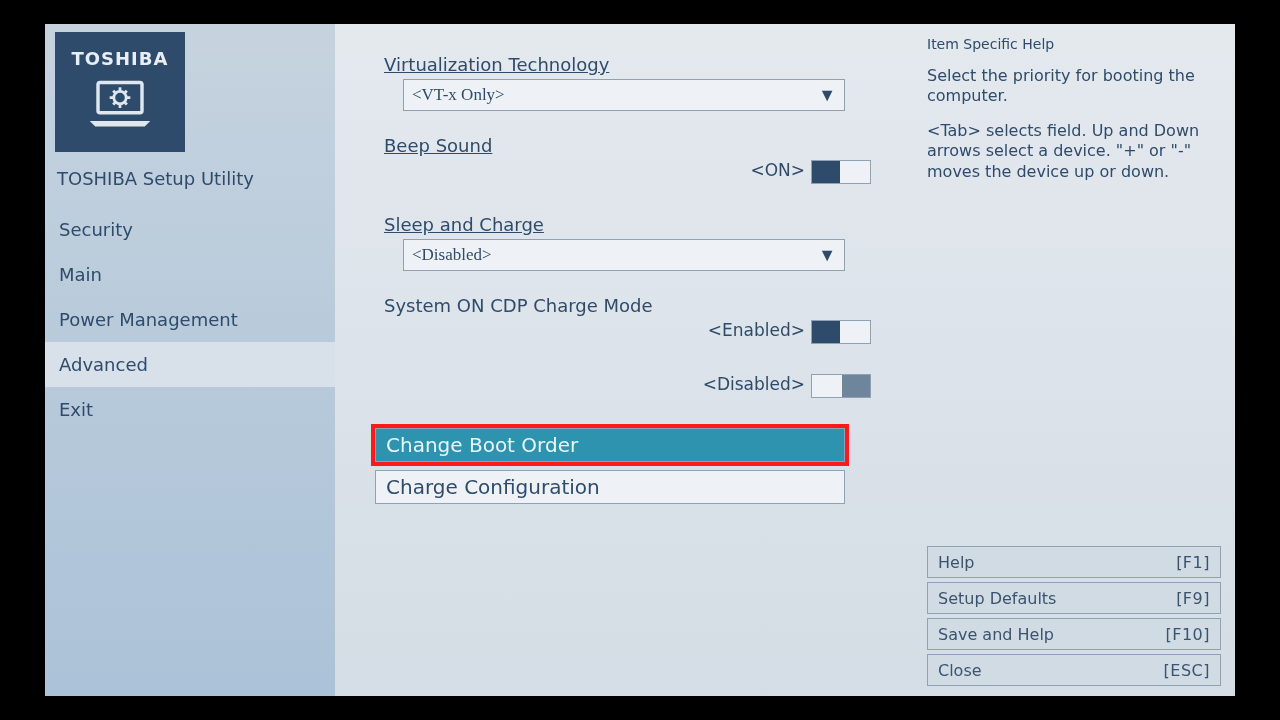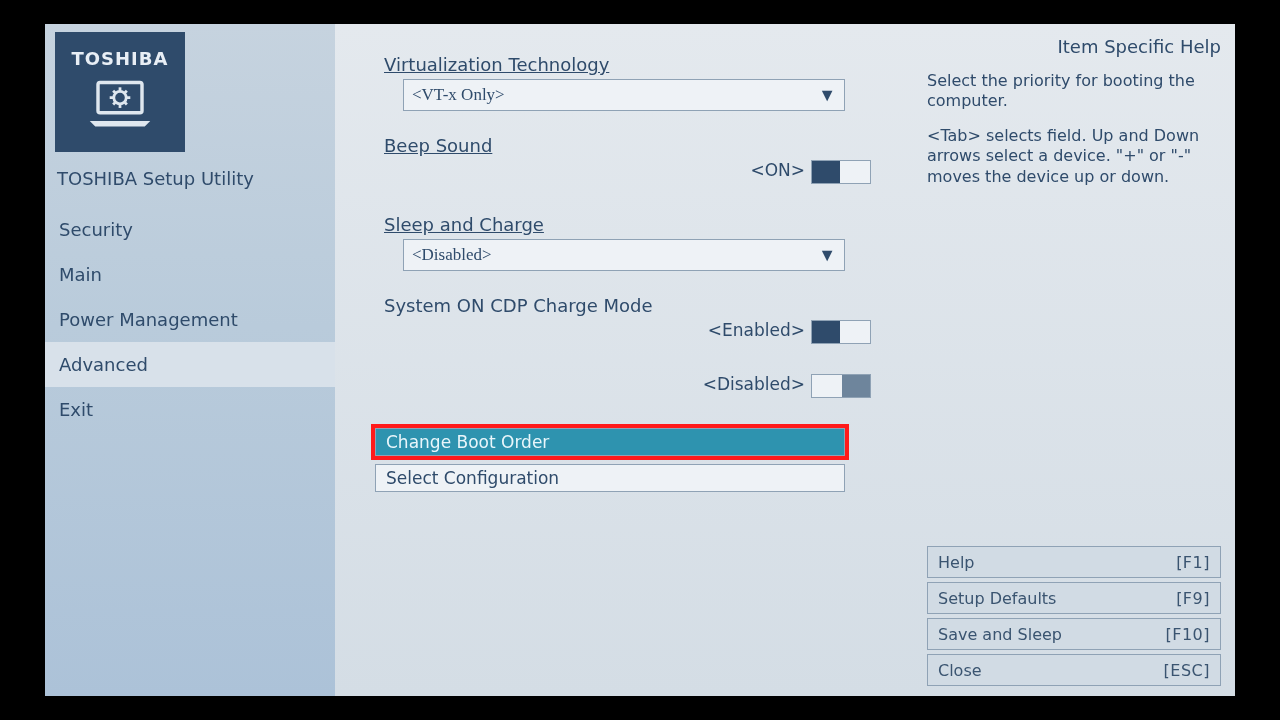--- a/index.html
+++ b/index.html
@@ -110,46 +110,46 @@
     position: absolute;
     width: 28px; height: 22px;
     top: 0;
     background: #2f4b6b;
   }
   .knob.left  { left: 0; }
   .knob.right { right: 0; background: #6e859c; }
   .menu-list { margin-top: 8px; }
   .menu-btn {
     width: 470px;
-    height: 28px;
+    height: 34px;
     border: 1px solid #8fa2b5;
     display: flex;
     align-items: center;
     padding: 0 10px;
-    font-size: 17px;
+    font-size: 20px;
     color: #2f4b6b;
     background: #eef2f6;
     margin-bottom: 8px;
   }
   .menu-btn.highlight {
     background: #2e93af;
     color: #e9f6fb;
     outline: 4px solid #ff1a1a;
   }
   
   .help-pane {
     width: 318px;
     padding: 12px 14px 0 10px;
     color: #2f4b6b;
     font-size: 16px;
     position: relative;
   }
   .help-title {
-    text-align: right;
-    font-size: 18px;
+    text-align: left;
+    font-size: 14px;
     margin-bottom: 14px;
   }
   .help-body p { line-height: 1.28; margin-bottom: 14px; }
   .fkeys {
     position: absolute;
     bottom: 6px;
     left: 10px;
     right: 14px;
   }
   .fkey {
@@ -247,42 +247,42 @@
             <div class="knob right"></div>
           </div>
       </div>
     </div>
 
     <div class="menu-list">
       <div class="menu-btn highlight">
         <span>Change Boot Order</span>
       </div>
       <div class="menu-btn">
-        <span>Select Configuration</span>
+        <span>Charge Configuration</span>
       </div>
     </div>
   </div>
 
   <div class="help-pane">
     <div class="help-title">Item Specific Help</div>
     <div class="help-body">
       <p>Select the priority for booting the computer.</p>
       <p>&lt;Tab&gt; selects field. Up and Down arrows select a device. "+" or "-" moves the device up or down.</p>
     </div>
     <div class="fkeys">
       <div class="fkey">
         <span>Help</span>
         <span class="k">[F1]</span>
       </div>
       <div class="fkey">
         <span>Setup Defaults</span>
         <span class="k">[F9]</span>
       </div>
       <div class="fkey">
-        <span>Save and Sleep</span>
+        <span>Save and Help</span>
         <span class="k">[F10]</span>
       </div>
       <div class="fkey">
         <span>Close</span>
         <span class="k">[ESC]</span>
       </div>
     </div>
   </div>
 
 </div>

